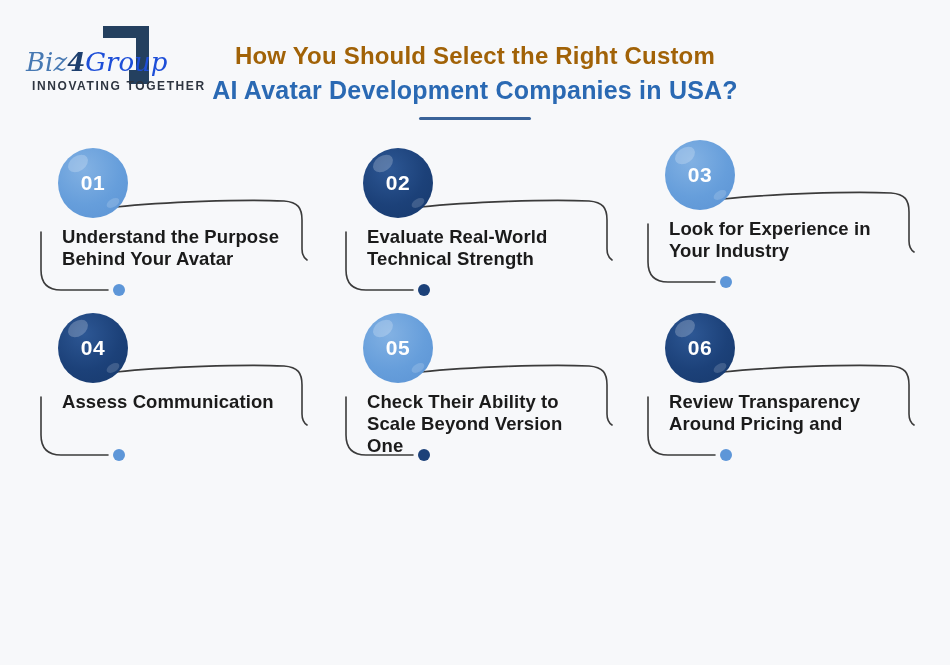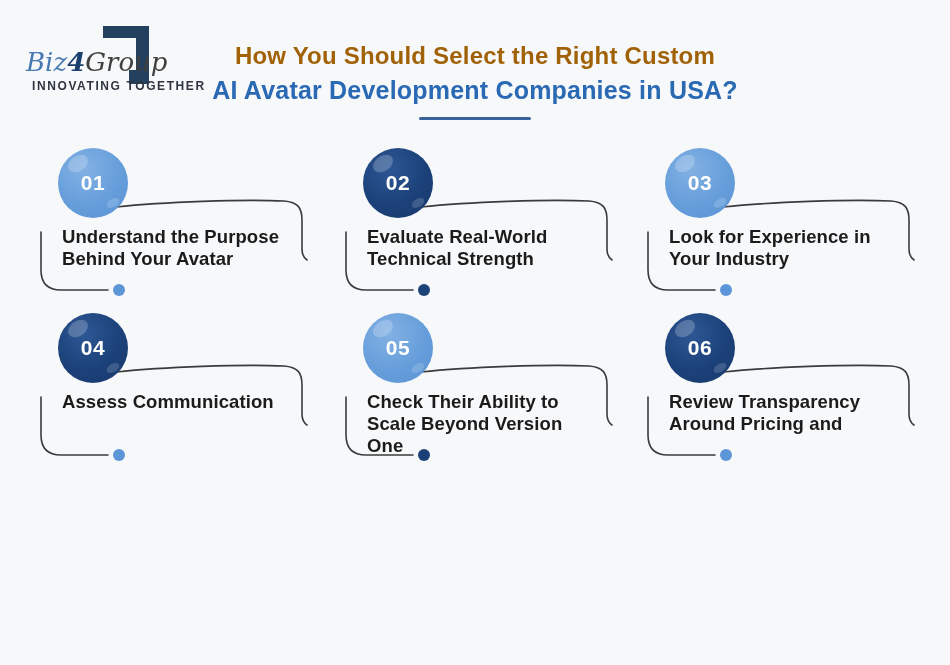--- a/index.html
+++ b/index.html
@@ -17,21 +17,21 @@
   .logo .mark-top{position:absolute;left:85px;top:14px;width:46px;height:12px;background:#24405f;}
   .logo .mark-right{position:absolute;left:118px;top:14px;width:13px;height:50px;background:#24405f;}
   .logo .mark-foot{position:absolute;left:111px;top:58px;width:20px;height:14px;background:#24405f;}
   .logo .brand{
     position:absolute;left:8px;top:36px;width:150px;
     font-family:"DejaVu Serif", serif;font-style:italic;
     font-size:26px;line-height:28px;white-space:nowrap;
   }
   .logo .brand .biz{color:#4779b3;}
   .logo .brand .four{color:#1d3f6e;font-weight:bold;}
-  .logo .brand .group{color:#404040;}
+  .logo .brand .group{color:#1d4ed8;}
   .logo .tagline{
     position:absolute;left:14px;top:67px;
     font-size:12px;font-weight:bold;letter-spacing:1.6px;color:#2e3540;white-space:nowrap;
   }
 
   
   .title{position:absolute;left:0;right:0;top:42px;text-align:center;}
   .title .t1{font-size:24px;font-weight:600;color:#a16207;letter-spacing:.2px;}
   .title .t2{font-size:25px;font-weight:bold;color:#2a69b3;margin-top:6px;letter-spacing:.2px;}
   .title-underline{
@@ -112,21 +112,21 @@
     <div class="num-circle dark">
         <span>02</span>
       </div>
     <div class="label">
       <div>Evaluate Real-World</div>
       <div>Technical Strength</div>
     </div>
     <div class="end-dot dark"></div>
   </div>
 
-  <div class="tile" style="left:645px;top:140px">
+  <div class="tile" style="left:645px;top:132px">
     <svg class="bracket" width="290" height="165" viewBox="0 0 290 165">
       <path d="M78 67 C125 62 205 59 246 61 C260 62 264 68 264 80 L264 109 C264 115 266 118 269 120"></path>
       <path d="M3 92 L3 130 C3 143 10 150 23 150 L70 150"></path>
     </svg>
     <div class="num-circle light">
         <span>03</span>
       </div>
     <div class="label">
       <div>Look for Experience in</div>
       <div>Your Industry</div>

